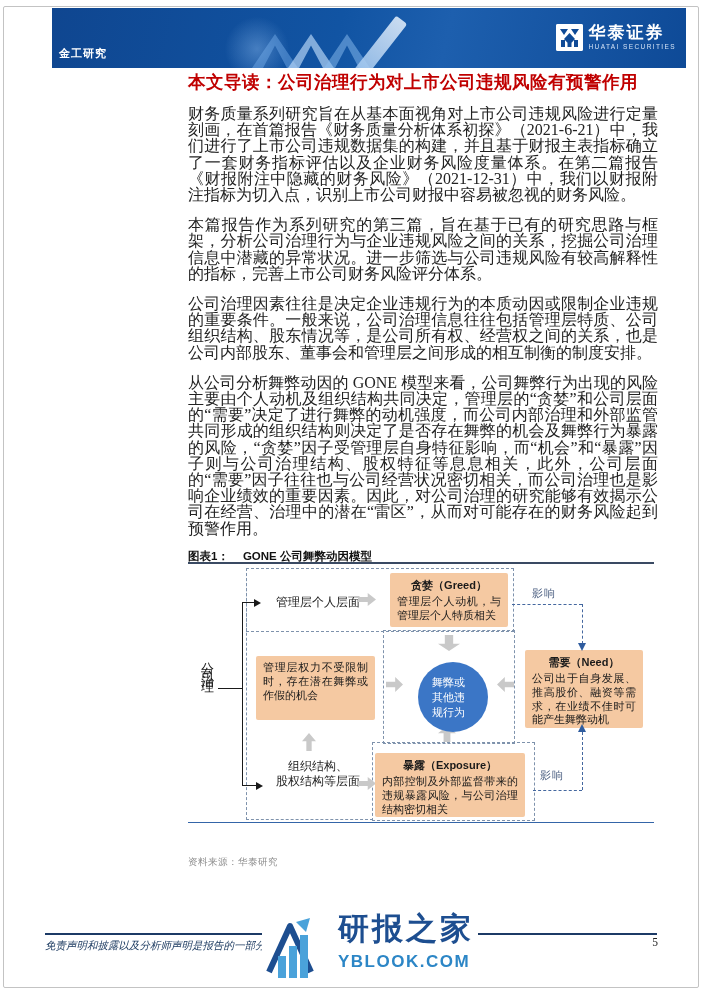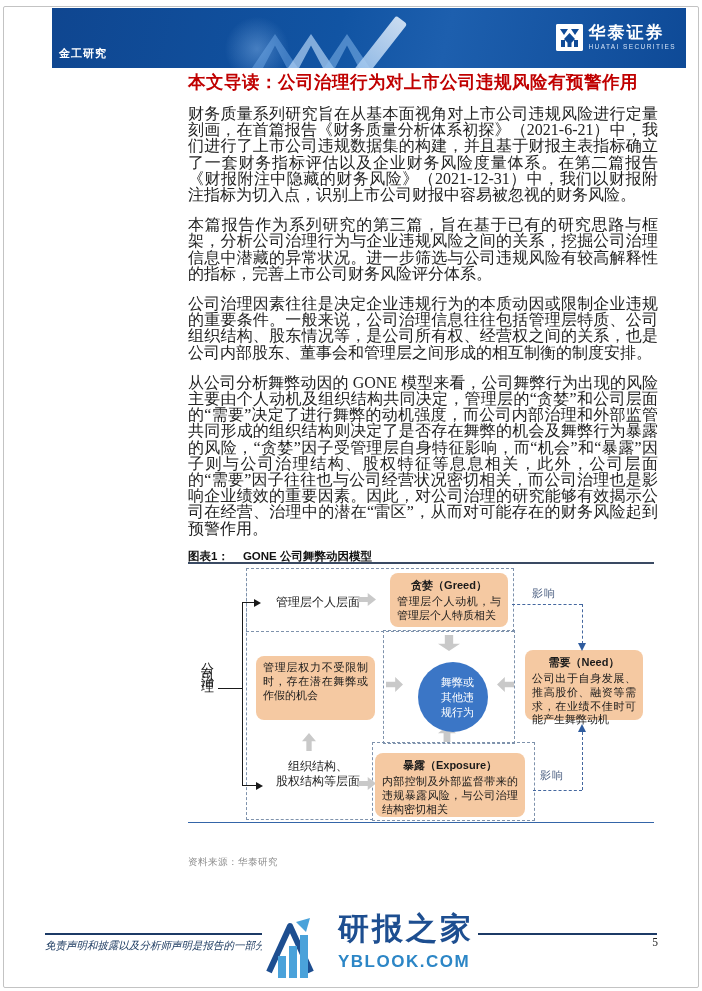--- a/index.html
+++ b/index.html
@@ -71,31 +71,31 @@
   .ba-u{clip-path:polygon(31% 0,69% 0,69% 54%,100% 54%,50% 100%,0 54%,31% 54%);transform:scaleY(-1);}
   .fa1{left:170px;top:27px;width:18px;height:13px;}
   .fa2{left:170px;top:211px;width:18px;height:13px;}
   .fa-down{left:250px;top:69px;width:22px;height:16px;}
   .fa-up{left:250px;top:160px;width:18px;height:16px;}
   .fa-left{left:309px;top:111px;width:17px;height:15px;}
   .fa-right{left:198px;top:111px;width:17px;height:15px;}
   .fa-opp{left:114px;top:167px;width:14px;height:18px;}
 
   
-  .node{background:#f5c9a2;border-radius:8px;padding:5px 7px 4px;box-sizing:border-box;color:#1a1a1a;}
+  .node{background:#f5c9a2;border-radius:2px;padding:5px 7px 4px;box-sizing:border-box;color:#1a1a1a;}
   .node .nt{text-align:center;font-size:11px;font-weight:bold;margin-bottom:2px;font-family:"Liberation Sans",sans-serif;}
   .node .nb{font-size:11px;line-height:13.8px;text-align:justify;}
   .n-greed{left:202px;top:7px;width:118px;height:54px;}
   .n-opp{left:68px;top:90px;width:119px;height:64px;}
-  .n-need{left:337px;top:84px;width:118px;height:70px;}
+  .n-need{left:337px;top:84px;width:118px;height:78px;}
   .n-exp{left:187px;top:187px;width:150px;height:64px;}
 
   .circle{left:230px;top:96px;width:70px;height:70px;border-radius:50%;background:#3b76c6;
           display:flex;align-items:center;justify-content:center;}
-  .circle span{display:block;width:42px;color:#fff;font-size:11px;line-height:15px;text-align:right;}
+  .circle span{display:block;width:42px;color:#fff;font-size:11px;line-height:15px;text-align:left;}
 
   
   .idash-h{border-top:1px dashed #44679f;height:0;}
   .idash-v{border-left:1px dashed #44679f;width:0;}
   .it-h{left:324px;top:38px;width:70px;}
   .it-v{left:394px;top:38px;height:40px;}
   .ib-v{left:394px;top:166px;height:58px;}
   .ib-h{left:345px;top:224px;width:49px;}
   .bh-d{width:0;height:0;border-top:8px solid #2f5c9f;border-left:4.5px solid transparent;border-right:4.5px solid transparent;left:390px;top:77px;}
   .bh-u{width:0;height:0;border-bottom:8px solid #2f5c9f;border-left:4.5px solid transparent;border-right:4.5px solid transparent;left:390px;top:158px;}

